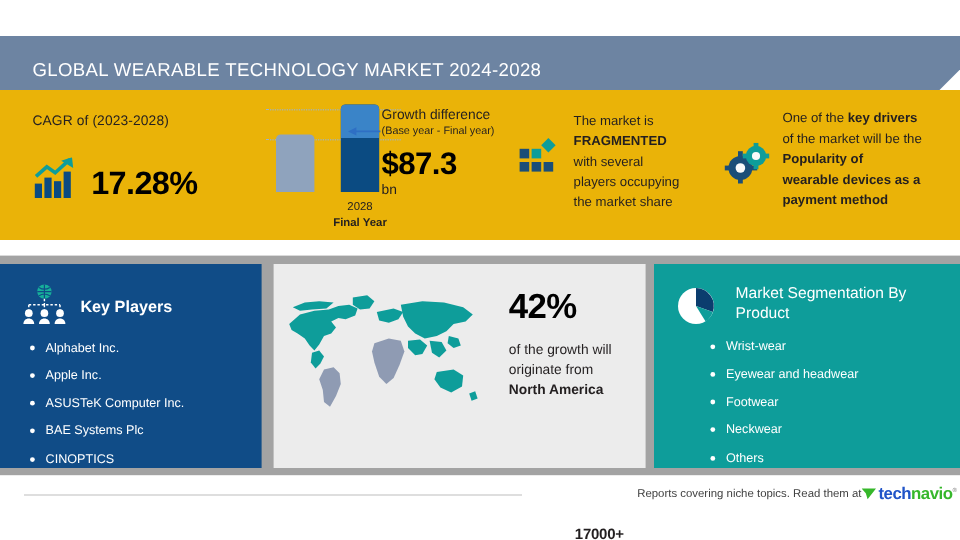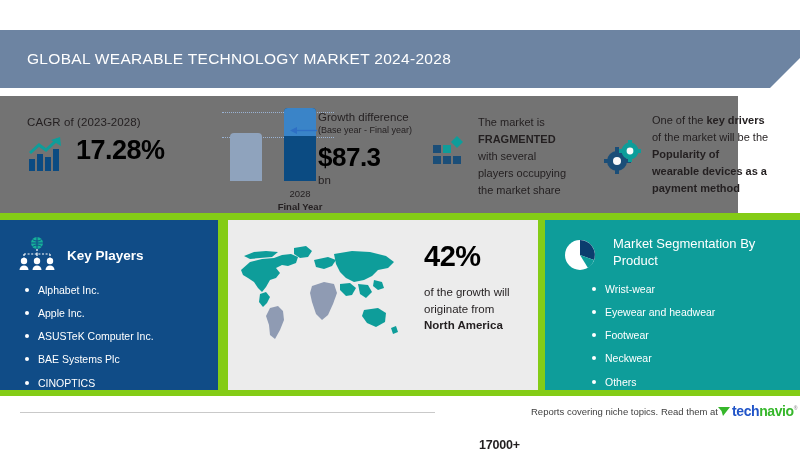--- a/index.html
+++ b/index.html
@@ -18,28 +18,28 @@
     clip-path: polygon(0 0, 800px 0, 800px 28px, 770px 58px, 0 58px);
     display: flex; align-items: center;
   }
   .header-title {
     color: #ffffff; font-size: 15.5px; letter-spacing: 0.3px;
     padding-left: 27px; font-weight: 400; white-space: nowrap;
   }
 
   
   .upper-band {
-    position: absolute; left: 0; top: 96px; width: 738px; height: 125px;
-    background: #737373;
+    position: absolute; left: 0; top: 75px; width: 800px; height: 125px;
+    background: #eab308;
   }
 
   
   .cagr-block { position: absolute; left: 27px; top: 20px; width: 185px; }
   .cagr-label { font-size: 11.5px; color: #231f20; letter-spacing: 0.1px; }
-  .cagr-row { display: flex; align-items: flex-start; margin-top: 9px; }
+  .cagr-row { display: flex; align-items: flex-end; margin-top: 24px; }
   .cagr-icon { width: 40px; height: 36px; flex: 0 0 40px; }
   .cagr-value {
     font-size: 27px; font-weight: bold; color: #000000;
     letter-spacing: -0.5px; margin-left: 9px; line-height: 1;
   }
 
   
   .bars-block { position: absolute; left: 222px; top: 8px; width: 120px; height: 110px; }
   .dotline {
     position: absolute; left: 0; width: 112px; height: 0;
@@ -84,21 +84,21 @@
 
   
   .drv-block { position: absolute; left: 604px; top: 16px; width: 190px; display: flex; }
   .drv-icon { width: 38px; height: 34px; flex: 0 0 38px; margin-top: 28px; }
   .drv-text {
     margin-left: 10px; font-size: 11px; color: #231f20; line-height: 1.55;
   }
   .drv-text b { font-weight: bold; }
 
   
-  .mid-band { position: absolute; left: 0; top: 213px; width: 800px; height: 183px; background:#84cc16; }
+  .mid-band { position: absolute; left: 0; top: 213px; width: 800px; height: 183px; background:#a3a3a3; }
 
   
   .players-panel {
     position: absolute; left: 0; top: 7px; width: 218px; height: 170px;
     background: #104c87;
   }
   .players-head { display: flex; align-items: center; padding: 16px 0 0 18px; }
   .players-icon { width: 38px; height: 38px; flex: 0 0 38px; }
   .players-title {
     color: #ffffff; font-size: 13.5px; font-weight: bold; margin-left: 11px;

